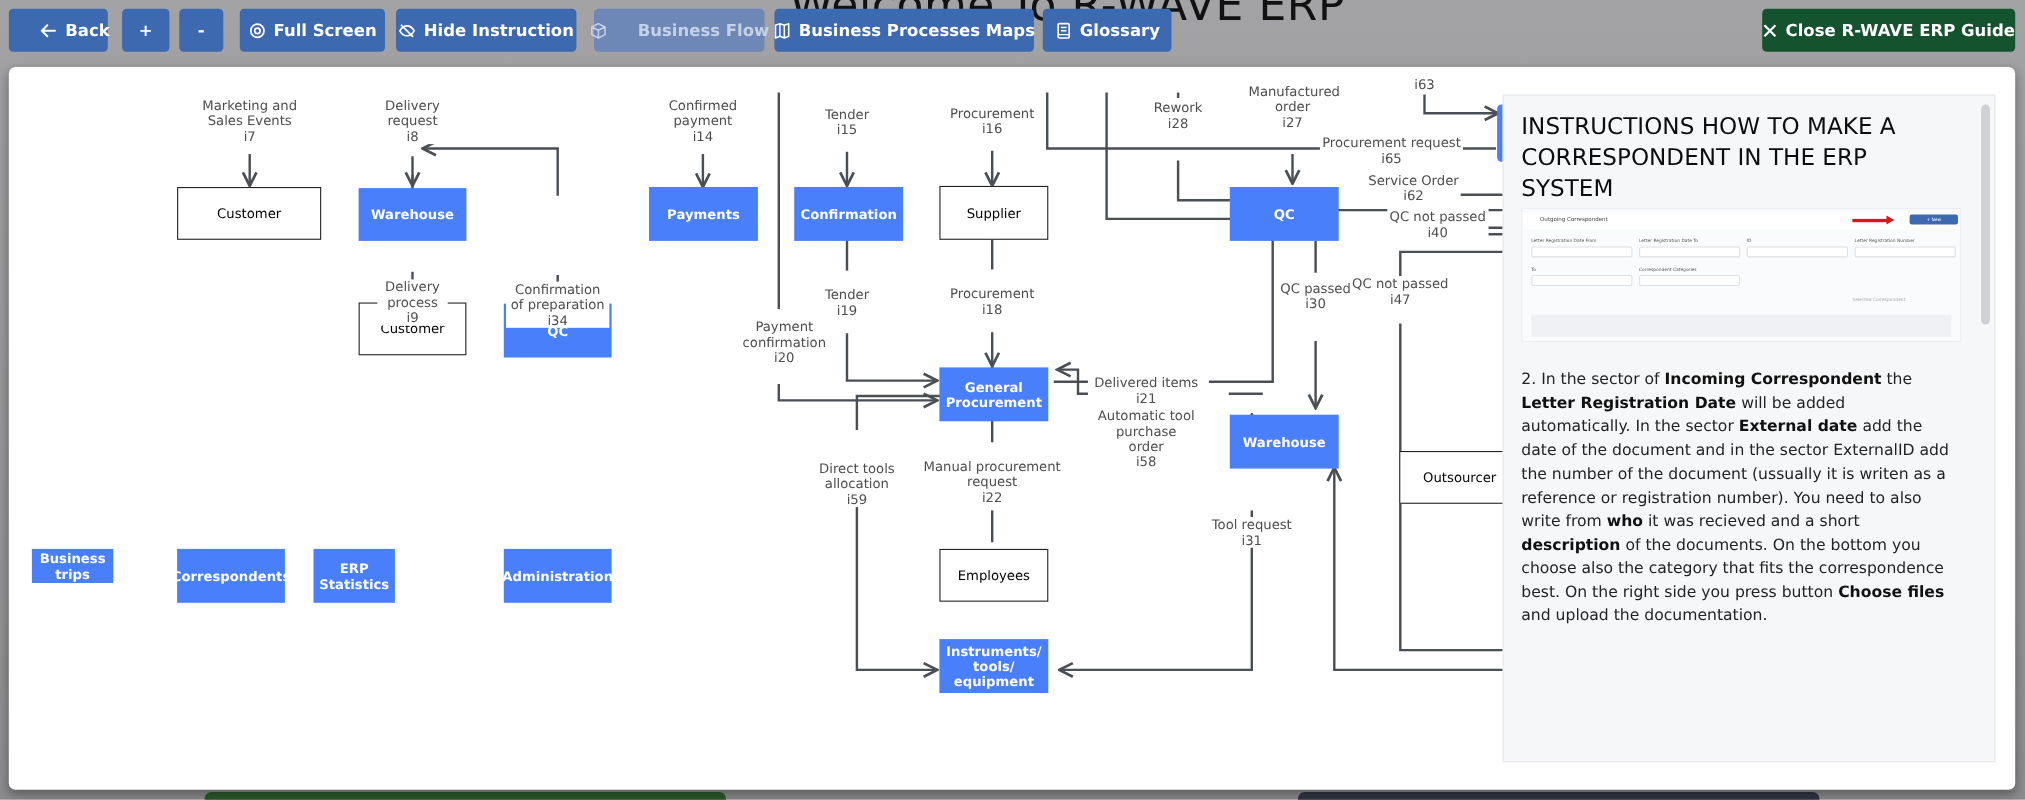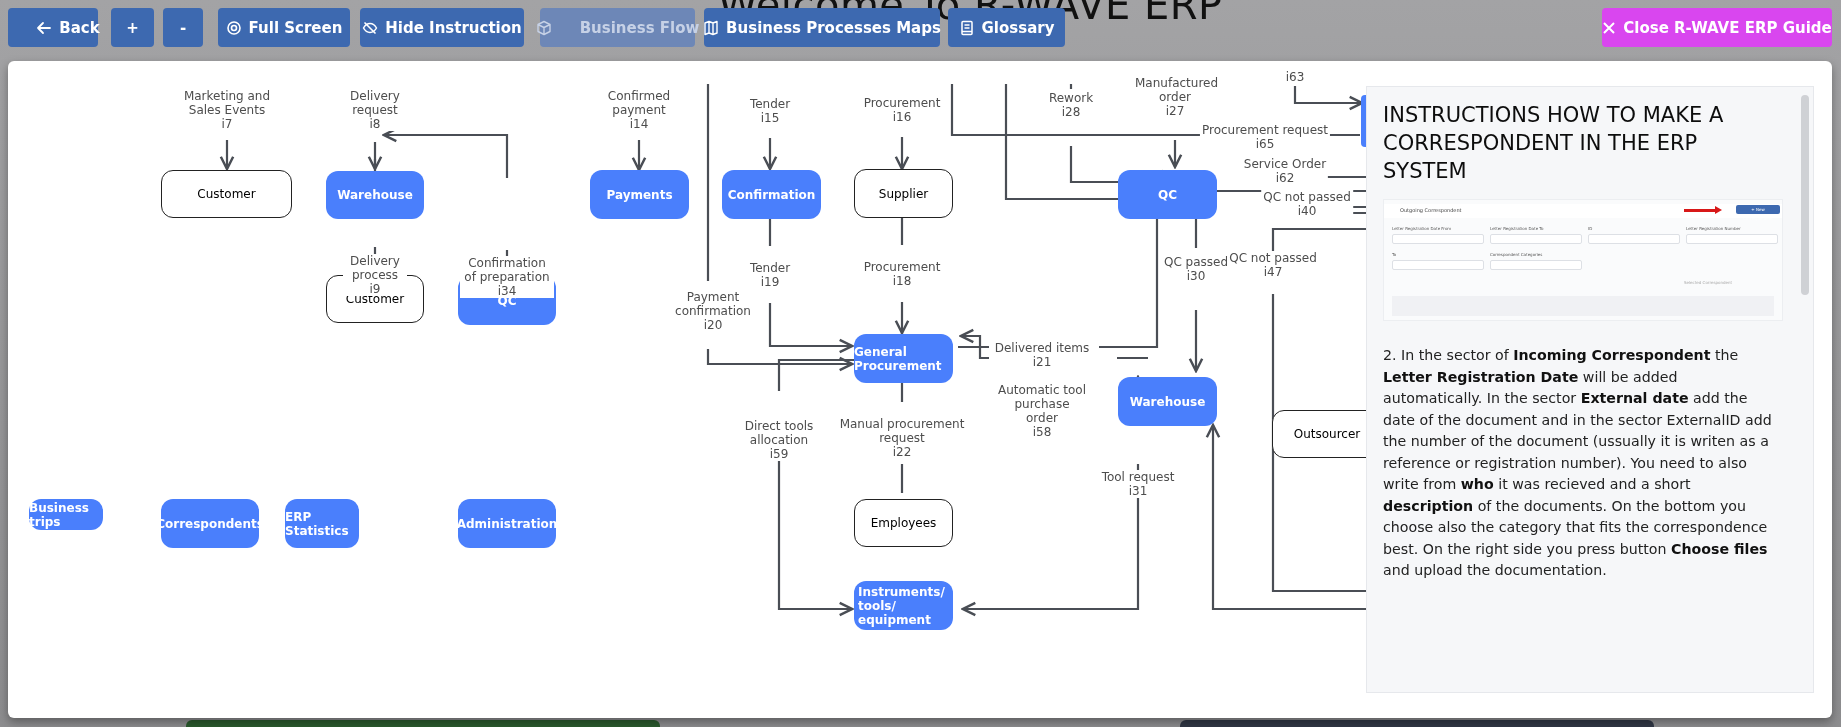--- a/index.html
+++ b/index.html
@@ -16,48 +16,48 @@
   .bg-bar.green { left:186px; width:474px; background:#2a5a2d; }
   .bg-bar.dark { left:1180px; width:474px; background:#303745; }
   .toolbar-btn {
     position:absolute; top:8px; height:39px; box-sizing:border-box;
     background:#3d69b0; color:#fff; border-radius:4px; border:none;
     display:flex; align-items:center; justify-content:center; gap:7px;
     font-family:"DejaVu Sans", sans-serif; font-size:15px; font-weight:bold;
     cursor:pointer; padding:0 14px; white-space:nowrap;
   }
   .toolbar-btn.disabled { background:#6d87b7; color:#c6d1e6; cursor:default;gap:28px; }
-  .toolbar-btn.danger { background:#d946ef; }
+  .toolbar-btn.danger { background:#14532d; }
   .toolbar-btn svg { flex:none; }
   .modal {
     position:absolute; left:8px; top:61px; width:1824px; height:657px;
     background:#fff; border-radius:6px; box-shadow:0 4px 10px rgba(0,0,0,0.35);
     overflow:hidden;
   }
   .diagram { position:absolute; left:0; top:0; width:1360px; height:657px; }
   .diagram svg { position:absolute; left:0; top:0; }
   .node {
     position:absolute; box-sizing:border-box; display:flex; align-items:center; justify-content:center;
-    text-align:left; font-family:"DejaVu Sans", sans-serif; font-size:12px; border-radius:12px;
+    text-align:center; font-family:"DejaVu Sans", sans-serif; font-size:12px; border-radius:0;
     line-height:14px;
   }
   .node.blue { background:#4a7ffc; color:#fff; font-weight:bold; cursor:pointer; }
   .node.white { background:#fff; color:#000; border:1.5px solid #222; }
   .edge-label {
     position:absolute; transform:translateX(-50%); text-align:center; white-space:nowrap;
     font-family:"DejaVu Sans", sans-serif; font-size:12px; color:#4d4d4d; line-height:14px;
     background:#fff; padding:0 2px;
   }
   .panel {
     position:absolute; left:1358px; top:25px; width:448px; height:607px;
     background:#f6f7f9; border:1px solid #e6e8ec; box-sizing:border-box; overflow:hidden;
   }
   .panel-inner { padding:14px 40px 0 16px; font-family:"DejaVu Sans", sans-serif; color:#1a1a1a; }
   .panel h2 {
-    margin:0 0 14px 0; font-size:21px; line-height:28px; font-weight:500; color:#0d0d0d;
+    margin:0 0 4px 0; font-size:21px; line-height:28px; font-weight:500; color:#0d0d0d;
   }
   .panel p { margin:0 0 22px 0; font-size:14.2px; line-height:21.5px; color:#222; }
   .panel p b { color:#111; }
   .panel-scrollbar {
     position:absolute; right:4px; top:8px; width:8px; height:200px; background:#cfd1d5; border-radius:4px;
   }
   .shot {
     width:398px; height:120px; background:#fafbfc; border:1px solid #eceef1; margin:0 0 24px 0;
     position:relative; font-size:5px; color:#888; overflow:hidden;
   }
@@ -233,21 +233,21 @@
     <div class="edge-label" style="left:705px;top:229px;white-space:normal;width:80px;"><span>Payment confirmation</span><br><span>i20</span></div>
     <div class="edge-label" style="left:1063px;top:30px;"><span>Rework</span><br><span>i28</span></div>
     <div class="edge-label" style="left:1167px;top:15px;white-space:normal;width:80px;"><span>Manufactured order</span><br><span>i27</span></div>
     <div class="edge-label" style="left:1287px;top:9px;background:transparent;"><span>i63</span></div>
     <div class="edge-label" style="left:1257px;top:28px;margin-top:34px;"><span>Procurement request</span><br><span>i65</span></div>
     <div class="edge-label" style="left:1277px;top:96px;"><span>Service Order</span><br><span>i62</span></div>
     <div class="edge-label" style="left:1299px;top:129px;"><span>QC not passed</span><br><span>i40</span></div>
     <div class="edge-label" style="left:1188px;top:194px;"><span>QC passed</span><br><span>i30</span></div>
     <div class="edge-label" style="left:1265px;top:190px;"><span>QC not passed</span><br><span>i47</span></div>
     <div class="edge-label" style="left:1034px;top:280px;"><span>Delivered items</span><br><span>i21</span></div>
-    <div class="edge-label" style="left:1034px;top:322px;white-space:normal;width:90px;text-align:center;"><span>Automatic tool purchase order</span><br><span>i58</span></div>
+    <div class="edge-label" style="left:1034px;top:310px;white-space:normal;width:90px;text-align:center;"><span>Automatic tool purchase order</span><br><span>i58</span></div>
     <div class="edge-label" style="left:771px;top:358px;white-space:normal;width:70px;"><span>Direct tools allocation</span><br><span>i59</span></div>
     <div class="edge-label" style="left:894px;top:356px;white-space:normal;width:130px;"><span>Manual procurement request</span><br><span>i22</span></div>
     <div class="edge-label" style="left:1130px;top:409px;"><span>Tool request</span><br><span>i31</span></div>
 
     <div style="position:absolute;left:1353px;top:34px;width:10px;height:52px;background:#4a7ffc;border-radius:4px 0 0 4px;"></div>
   </div>
 
   <div class="panel">
     <div class="panel-scrollbar"></div>
     <div class="panel-inner">

